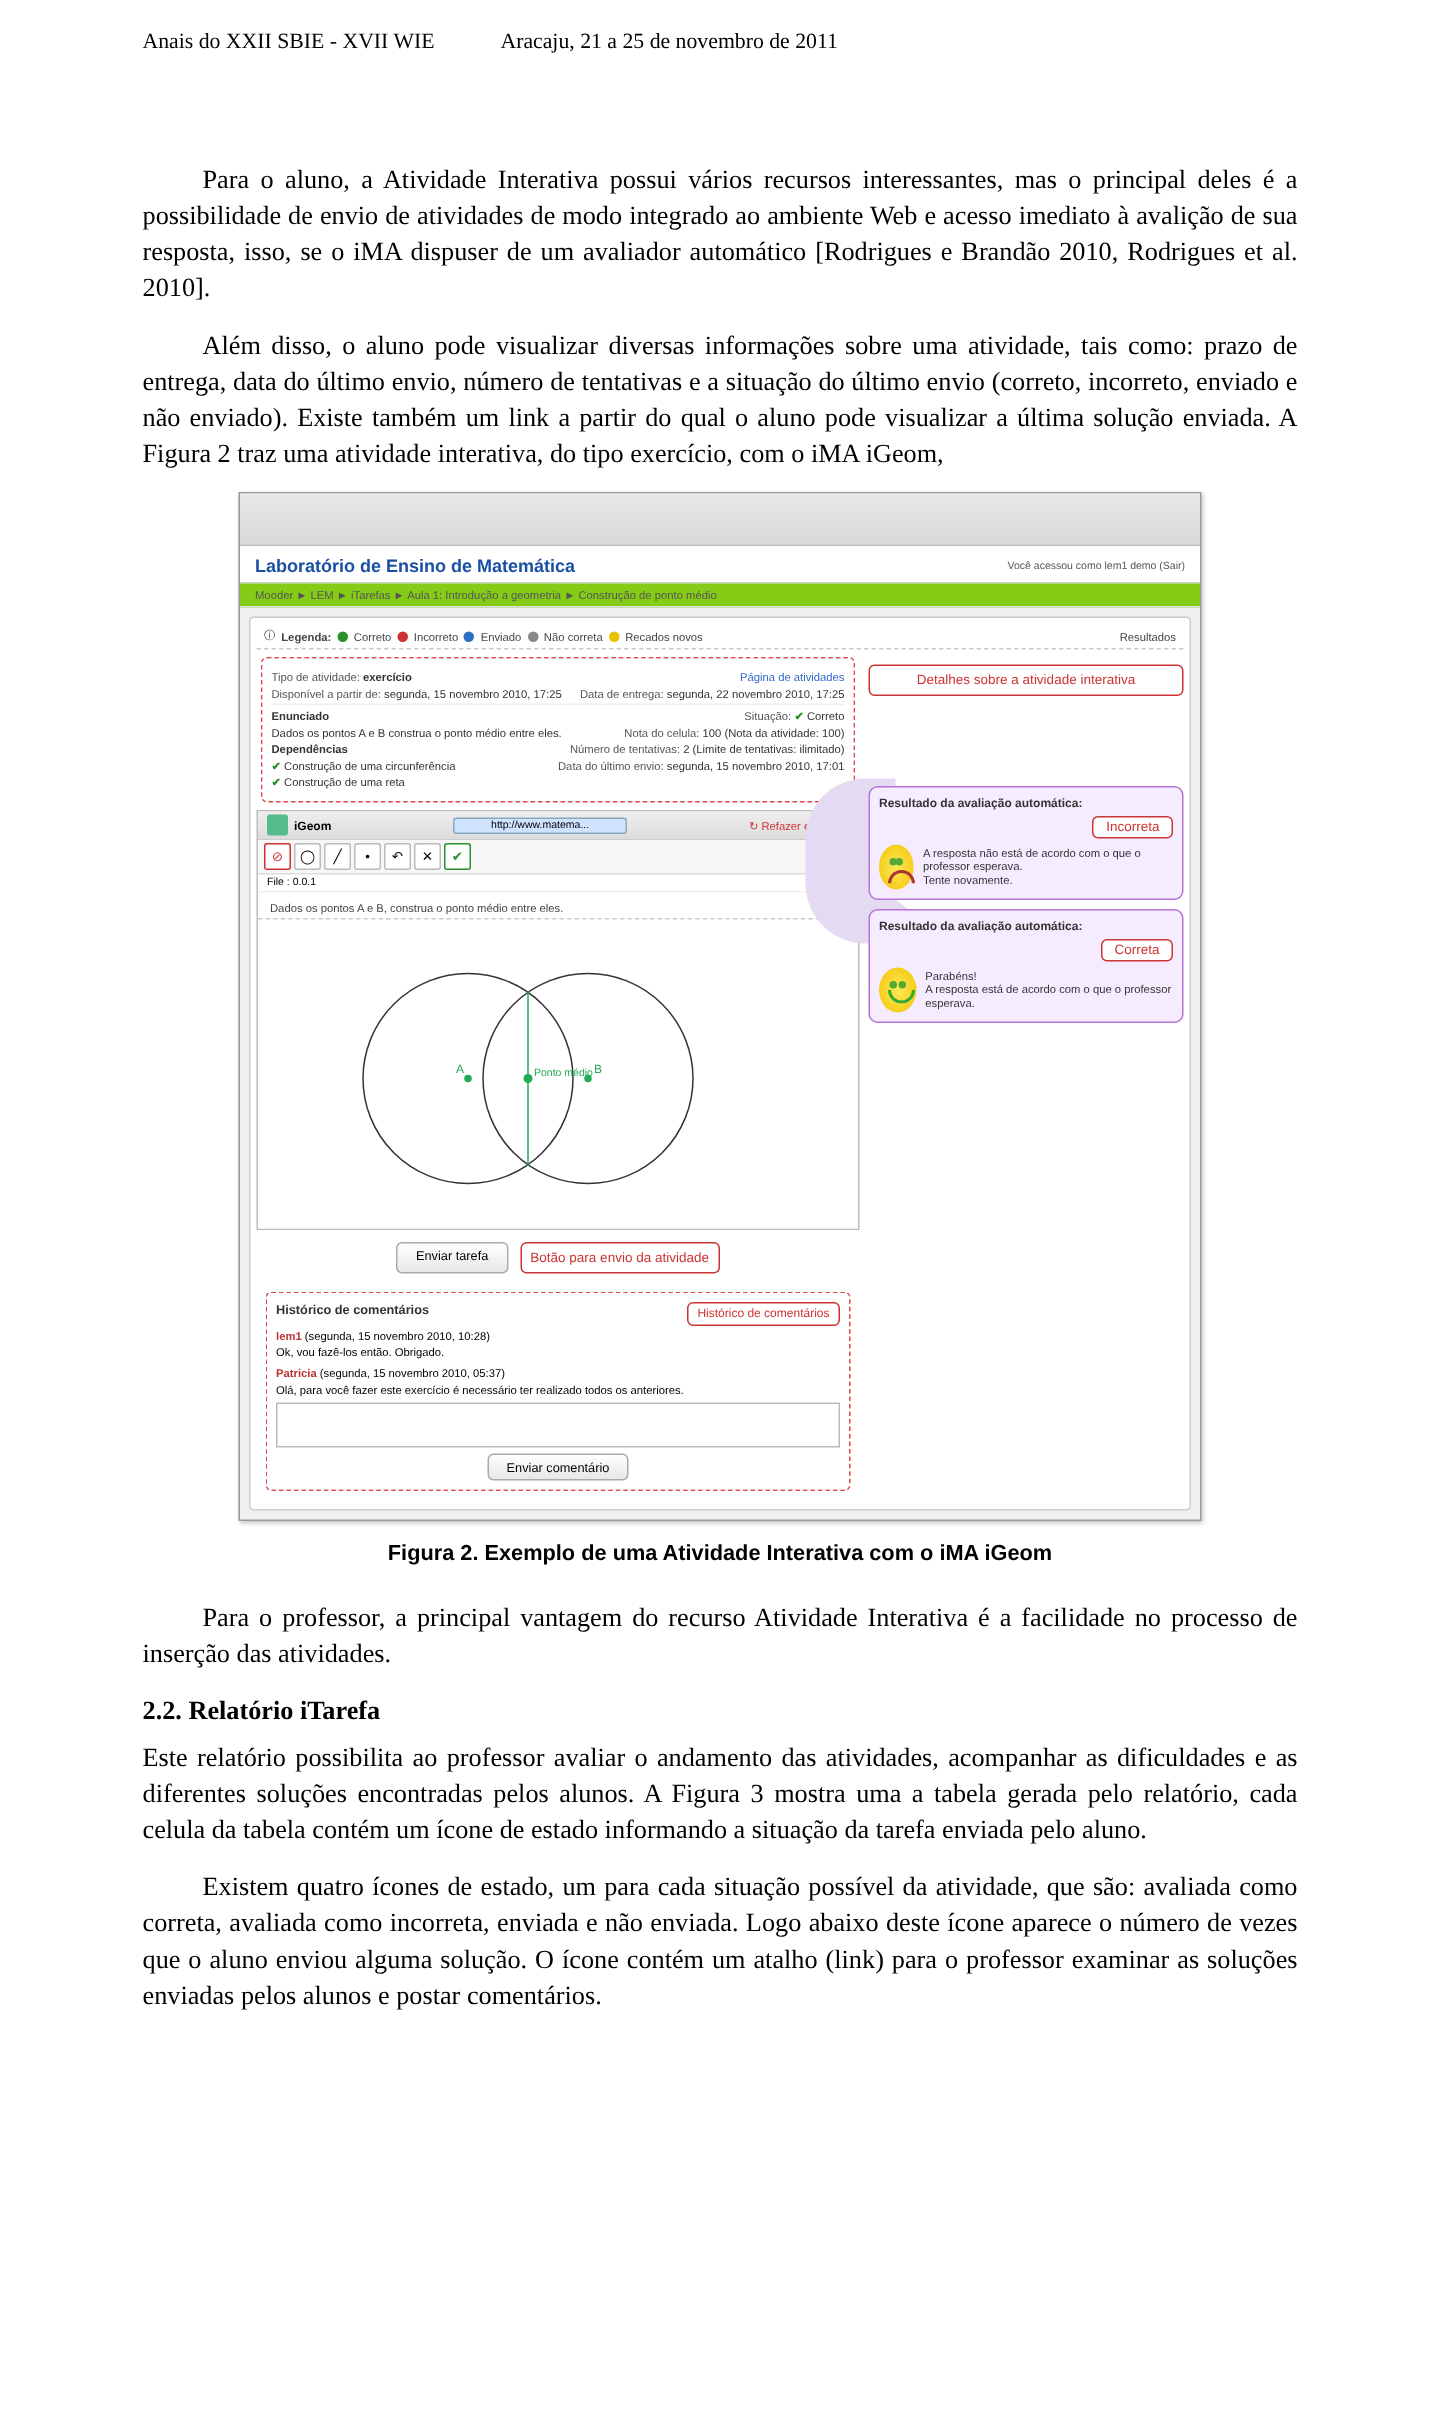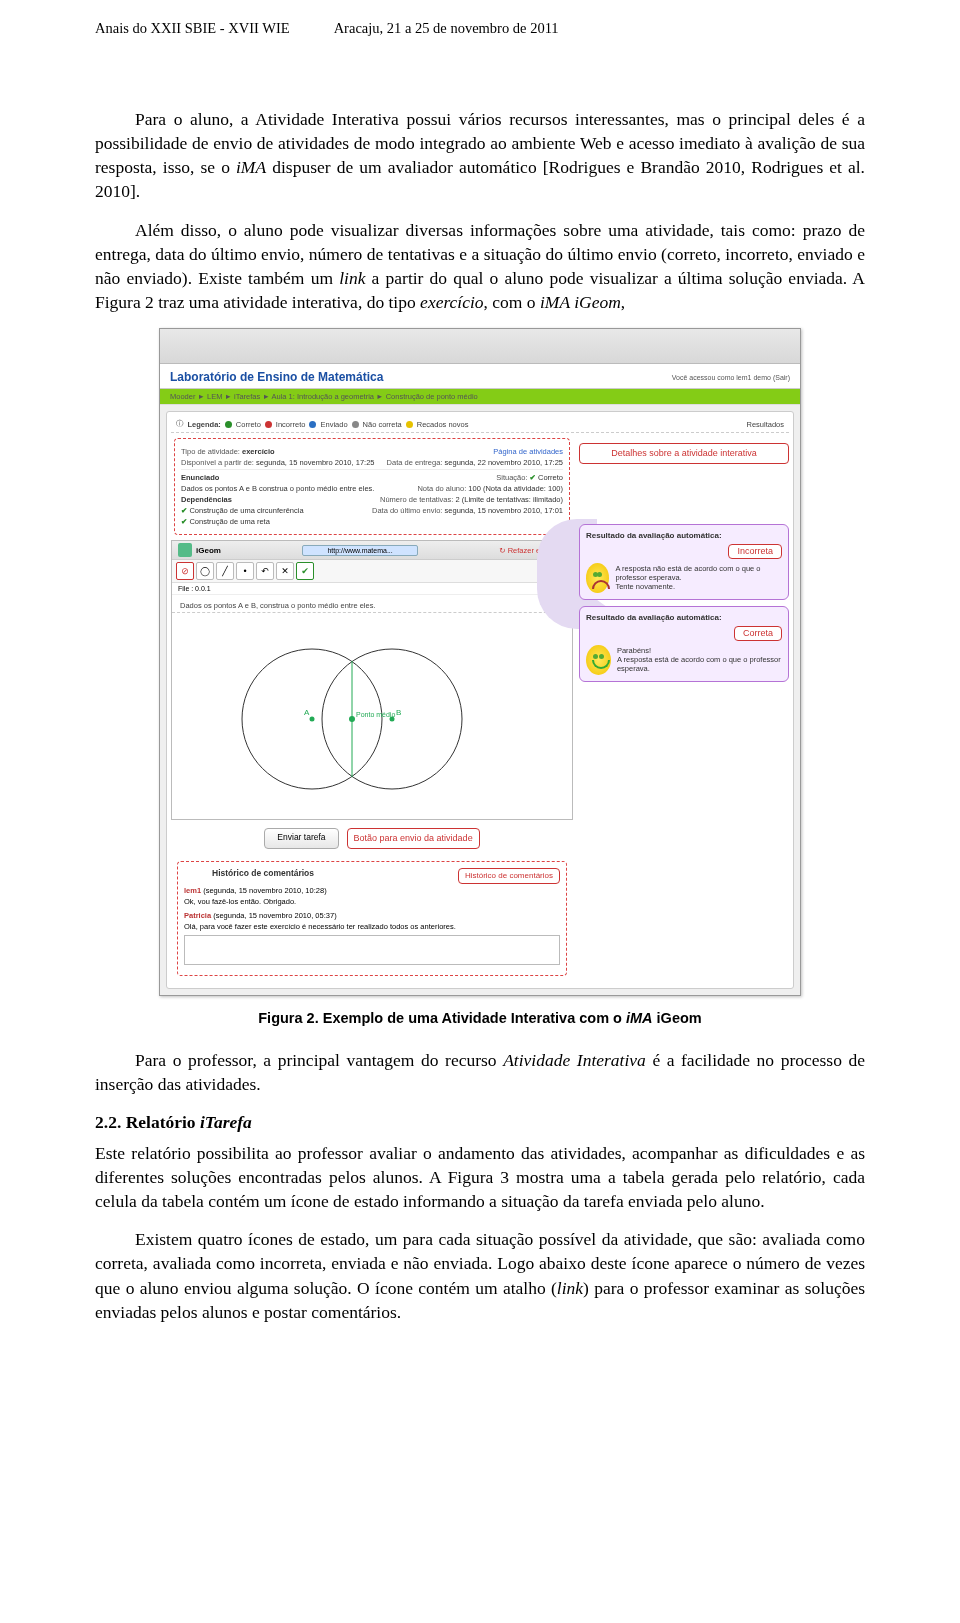--- a/index.html
+++ b/index.html
@@ -205,21 +205,21 @@
   h3.sec {
     font-size: 17.5px;
     margin: 16px 0 8px 0;
     font-weight: bold;
   }
   .pgnum {
     text-align: right;
     font-size: 15px;
     margin-top: 42px;
   }
-  .ital { font-style: italic; }
+  .ital { }
 </style>
 </head>
 <body>
 
 <div class="page">
   <div class="header-row">
     <div>Anais do XXII SBIE - XVII WIE</div>
     <div>Aracaju, 21 a 25 de novembro de 2011</div>
   </div>
 
@@ -267,21 +267,21 @@
               <div class="row2">
                 <span><span class="mini-label">Disponível a partir de:</span> <span>segunda, 15 novembro 2010, 17:25</span></span>
                 <span><span class="mini-label">Data de entrega:</span> <span>segunda, 22 novembro 2010, 17:25</span></span>
               </div>
               <div class="row2" style="border-top:1px solid #eee;padding-top:3px;">
                 <b>Enunciado</b>
                 <span><span class="mini-label">Situação:</span> <span class="check">✔</span> <span>Correto</span></span>
               </div>
               <div class="row2">
                 <span>Dados os pontos A e B construa o ponto médio entre eles.</span>
-                <span><span class="mini-label">Nota do aluno:</span> <span>100 (Nota da atividade: 100)</span></span>
+                <span><span class="mini-label">Nota do celula:</span> <span>100 (Nota da atividade: 100)</span></span>
               </div>
               <div class="row2">
                 <b>Dependências</b>
                 <span><span class="mini-label">Número de tentativas:</span> <span>2 (Limite de tentativas: ilimitado)</span></span>
               </div>
               <div class="row2">
                 <span><span class="check">✔</span> <span>Construção de uma circunferência</span></span>
                 <span><span class="mini-label">Data do último envio:</span> <span>segunda, 15 novembro 2010, 17:01</span></span>
               </div>
               <div class="row2">
@@ -325,29 +325,30 @@
                 </svg>
               </div>
             </div>
 
             <div class="send-row">
               <span class="btn">Enviar tarefa</span>
               <span class="callout" style="margin:0;display:inline-block;">Botão para envio da atividade</span>
             </div>
 
             <div class="comments">
-              <div style="display:flex;justify-content:space-between;margin-left:28px;">
+              <div style="display:flex;justify-content:space-between;">
                 <div class="c-title">Histórico de comentários</div>
                 <div class="callout" style="margin:0;font-size:8px;padding:2px 6px;">Histórico de comentários</div>
               </div>
               <div class="comment-line"><span class="u">lem1</span> <span>(segunda, 15 novembro 2010, 10:28)</span></div>
               <div class="comment-line">Ok, vou fazê-los então. Obrigado.</div>
               <div class="comment-line" style="margin-top:5px;"><span class="u">Patricia</span> <span>(segunda, 15 novembro 2010, 05:37)</span></div>
               <div class="comment-line">Olá, para você fazer este exercício é necessário ter realizado todos os anteriores.</div>
               <div class="comment-input"></div>
+              <div style="text-align:center;"><span class="btn">Enviar comentário</span></div>
             </div>
           </div>
 
           <div class="rside">
             <div class="callout" style="margin-top:10px;">Detalhes sobre a atividade interativa</div>
 
             <div class="arrow-blob"></div>
 
             <div class="result-box" style="margin-top:60px;">
               <div class="t">Resultado da avaliação automática:</div>

